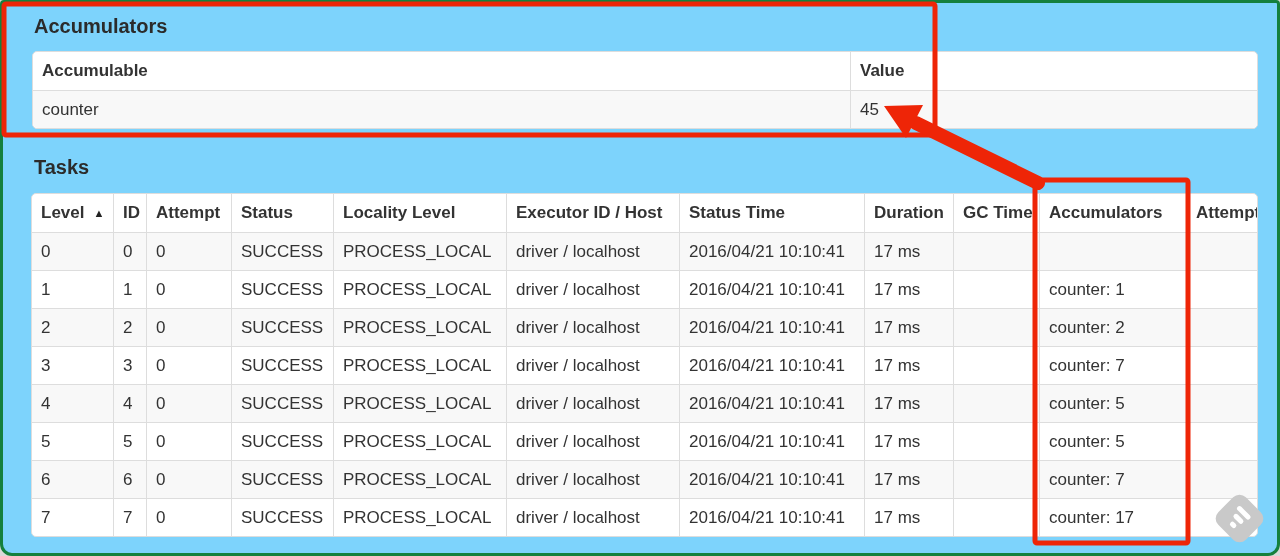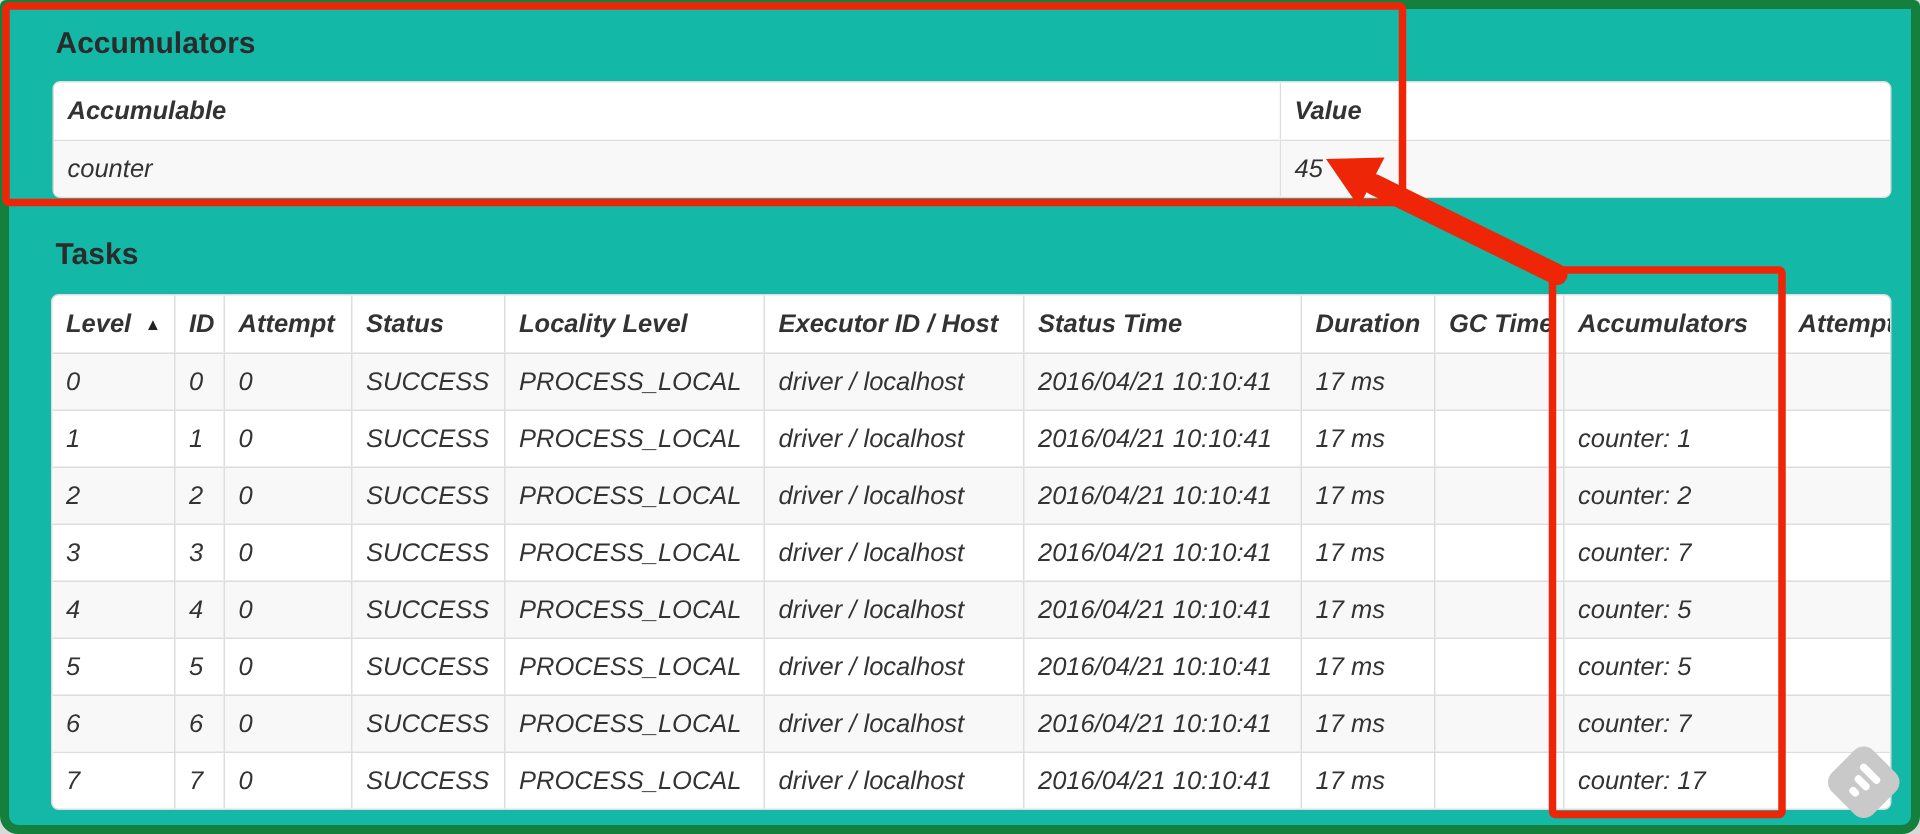--- a/index.html
+++ b/index.html
@@ -7,22 +7,22 @@
   body {
     width: 1280px; height: 556px;
     background: #d9d9d9;
     font-family: "Liberation Sans", "DejaVu Sans", sans-serif;
     color: #333333;
     position: relative;
     overflow: hidden;
   }
   .window {
     position: absolute; inset: 0;
-    background: #14b8a6;
-    border: 6px solid #15803d;
+    background: #7dd3fc;
+    border: 3px solid #15803d;
     border-radius: 4px 4px 12px 12px;
     overflow: hidden;
   }
   .section-title {
     position: absolute;
     font-size: 20px;
     font-weight: bold;
     color: #2b2b2b;
     margin: 0;
     line-height: 24px;
@@ -34,21 +34,20 @@
   table.spark-table {
     position: absolute;
     border-collapse: separate;
     border-spacing: 0;
     table-layout: fixed;
     border: 1px solid #dddddd;
     border-radius: 5px;
     background: #ffffff;
     font-size: 17px;
     color: #333333;
-    font-style: italic;
   }
   table.spark-table th, table.spark-table td {
     padding: 0 9px;
     vertical-align: middle;
     white-space: nowrap;
     overflow: hidden;
     text-align: left;
     font-weight: normal;
     border-left: 1px solid #dddddd;
   }

